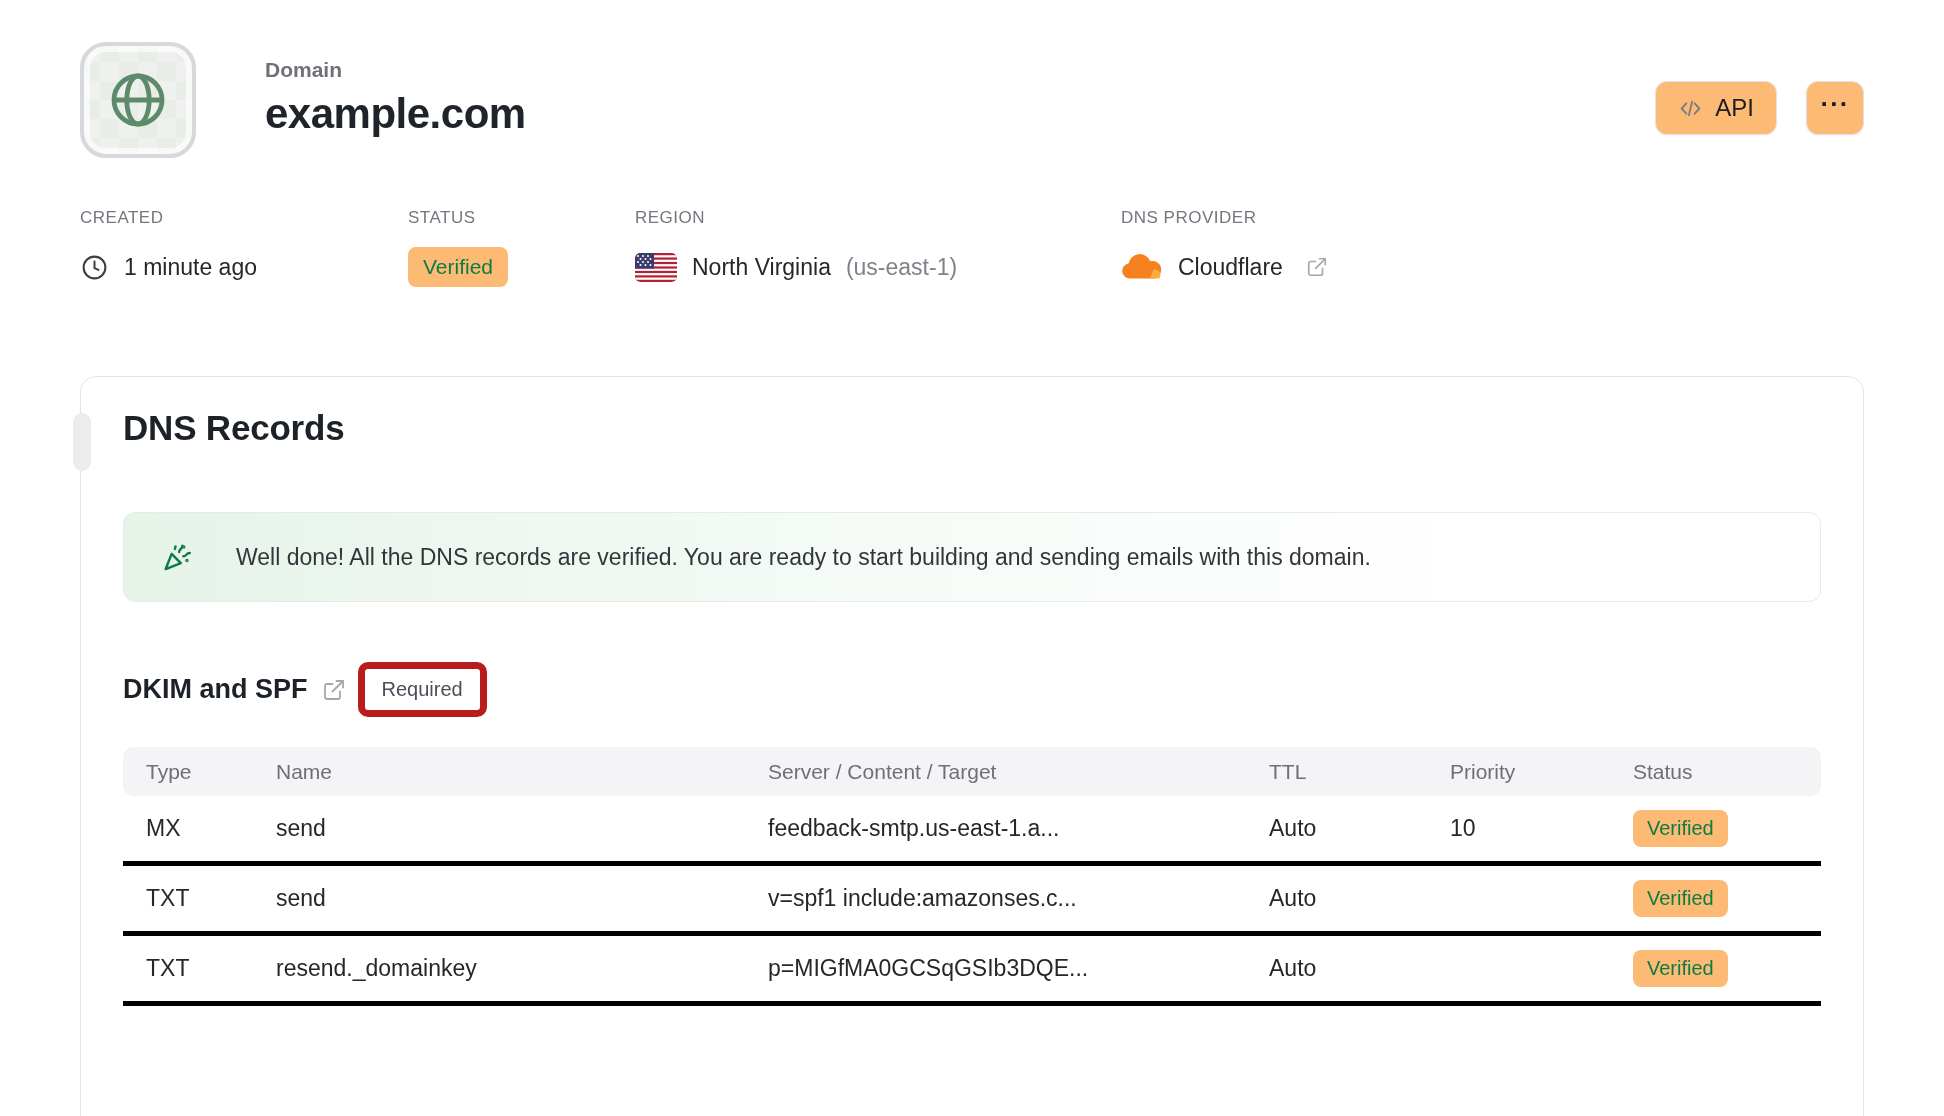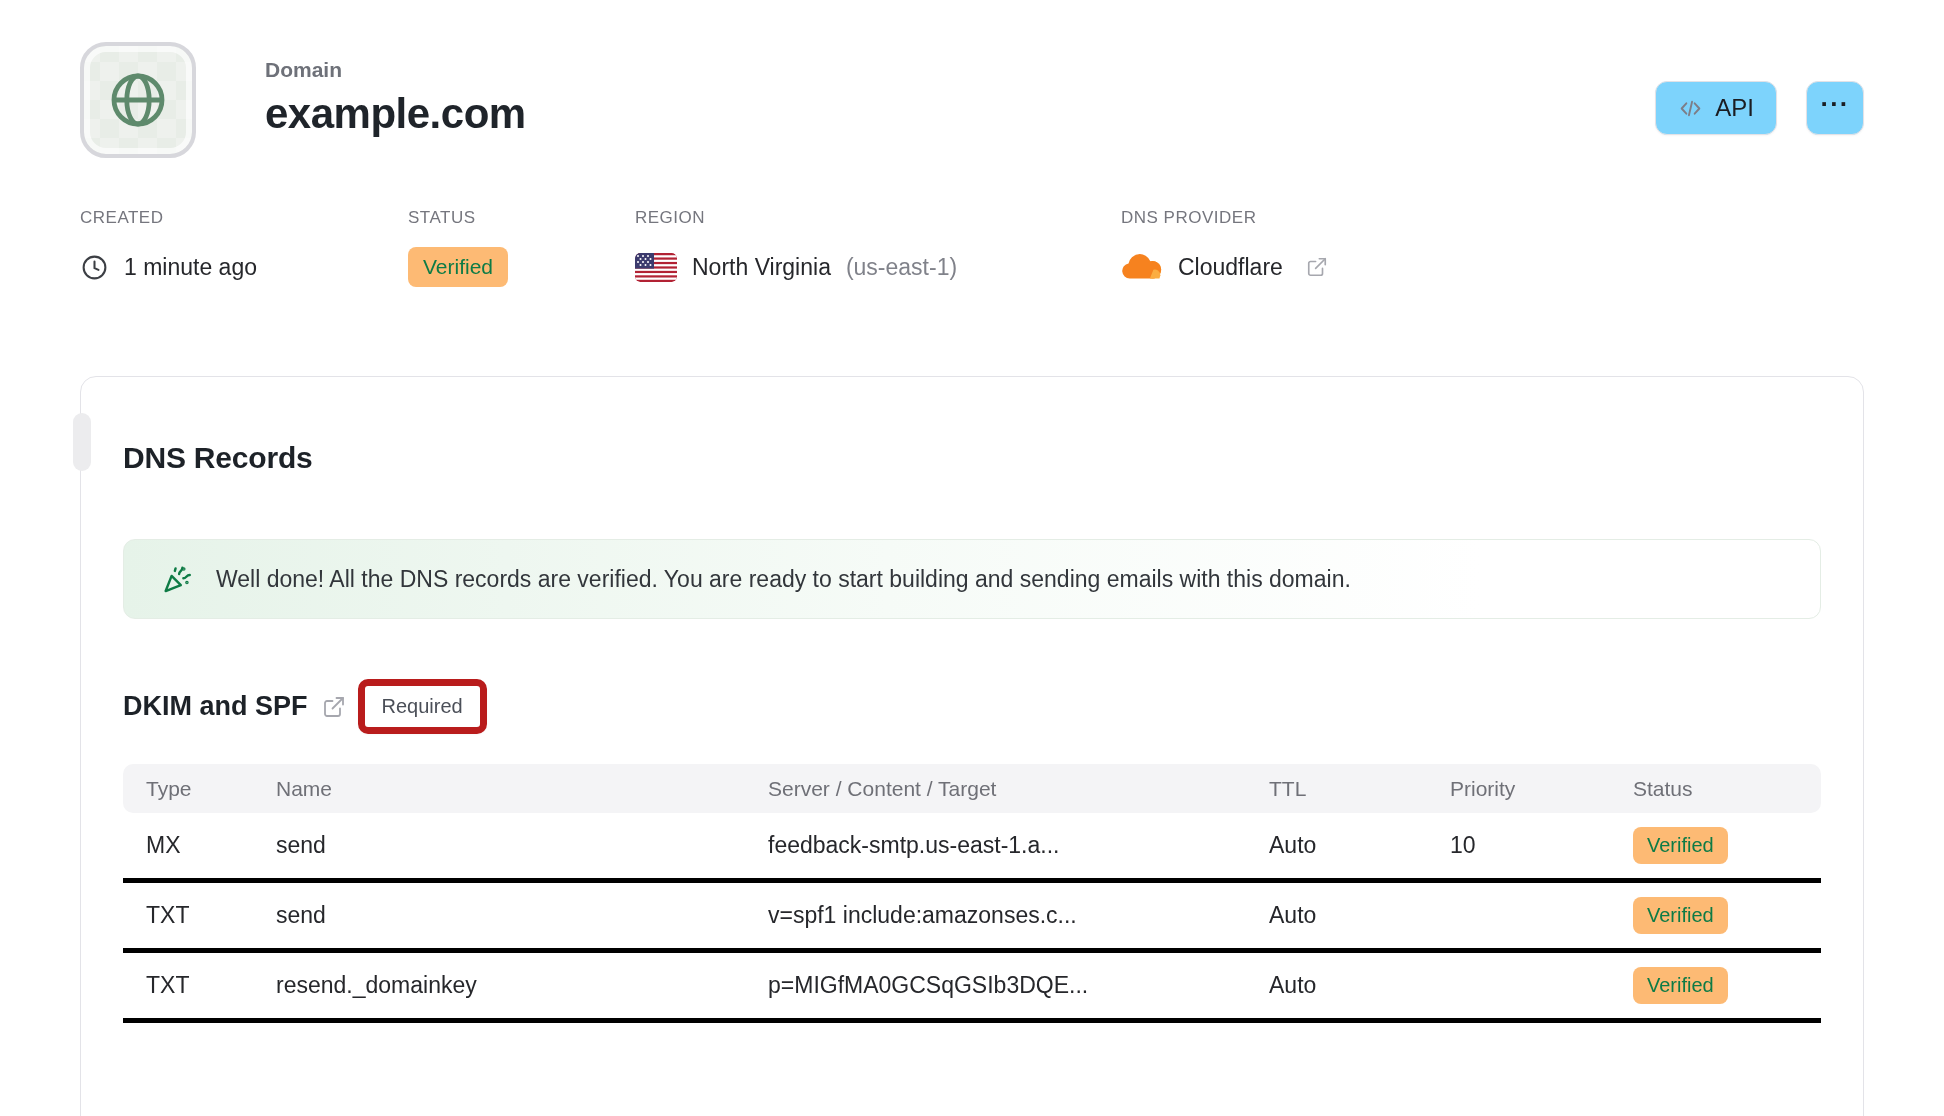--- a/index.html
+++ b/index.html
@@ -14,21 +14,21 @@
             background-image:conic-gradient(#e8ede7 25%, transparent 0 50%, #e8ede7 0 75%, transparent 0);
             background-size:38px 38px; background-position:center;
             box-shadow: inset 0 0 0 6px rgba(255,255,255,.65);
             display:flex; align-items:center; justify-content:center; flex:0 0 auto; }
   .avatar svg { width:64px; height:64px; }
   .title-block { margin-left:69px; padding-top:16px; }
   .eyebrow { font-size:21px; font-weight:600; color:#6e7179; }
   .page-title { font-size:42px; font-weight:700; color:#1f242a; letter-spacing:-0.5px; margin-top:8px; }
   .top-actions { margin-left:auto; display:flex; gap:29px; margin-top:39px; }
   .btn { display:flex; align-items:center; justify-content:center; gap:12px; height:54px;
-         background:#7dd3fc; border:1px solid #e2e2e7; border-radius:12px; cursor:pointer;
+         background:#fdba74; border:1px solid #e2e2e7; border-radius:12px; cursor:pointer;
          box-shadow:0 1px 2px rgba(0,0,0,.04); font-family:inherit; }
   .btn.api { padding:0 22px; font-size:24px; color:#1b1d22; }
   .btn.api svg { width:25px; height:25px; }
   .btn.more { width:58px; font-size:26px; color:#1b1d22; letter-spacing:1px; font-weight:700; padding-bottom:8px; }
 
   
   .meta { display:flex; margin-top:50px; }
   .meta-col.c1 { width:328px; } .meta-col.c2 { width:227px; } .meta-col.c3 { width:486px; }
   .meta-label { font-size:17px; letter-spacing:.5px; color:#75767e; font-weight:500; }
   .meta-value { display:flex; align-items:center; gap:15px; margin-top:18px; font-size:23px; color:#26272b; min-height:42px; }
@@ -38,25 +38,25 @@
            padding:8px 15px; border-radius:8px; }
   .flag { width:42px; height:29px; border-radius:5px; flex:0 0 auto; }
   .cf { width:42px; height:28px; flex:0 0 auto; }
   .ext { width:22px; height:22px; margin-left:8px; cursor:pointer; }
 
   
   .card { position:relative; margin-top:88px; border:1px solid #e3e3e8; border-radius:16px;
           height:760px; padding:0 42px; background:#fff; }
   .accent-tab { position:absolute; left:-8px; top:36px; width:18px; height:58px;
                 background:#ececee; border-radius:9px; }
-  .card h2 { margin-top:64px; font-size:30px; font-weight:700; color:#1d2228; letter-spacing:-0.2px; }
-
-  .banner { margin-top:64px; height:80px; border:1px solid #e4ede5; border-radius:12px;
+  .card h2 { margin-top:31px; font-size:35px; font-weight:700; color:#1d2228; letter-spacing:-0.2px; }
+
+  .banner { margin-top:64px; height:90px; border:1px solid #e4ede5; border-radius:12px;
             background:linear-gradient(90deg,#e6f3e9 0%,#f6fbf7 45%,#ffffff 80%);
-            display:flex; align-items:center; gap:22px; padding:0 36px; }
+            display:flex; align-items:center; gap:42px; padding:0 36px; }
   .banner svg { width:34px; height:34px; flex:0 0 auto; }
   .banner p { font-size:23px; color:#32363b; }
 
   .section-head { margin-top:60px; display:flex; align-items:center; }
   .section-head h3 { font-size:27px; font-weight:700; color:#1d2228; }
   .section-head .ext { width:24px; height:24px; margin-left:14px; }
   .chip { margin-left:12px; font-size:20px; color:#4b4f58; border:7px solid #b91c1c; border-radius:10px;
           padding:9px 17px; background:#fff; box-shadow:0 1px 2px rgba(0,0,0,.03); }
 
   

